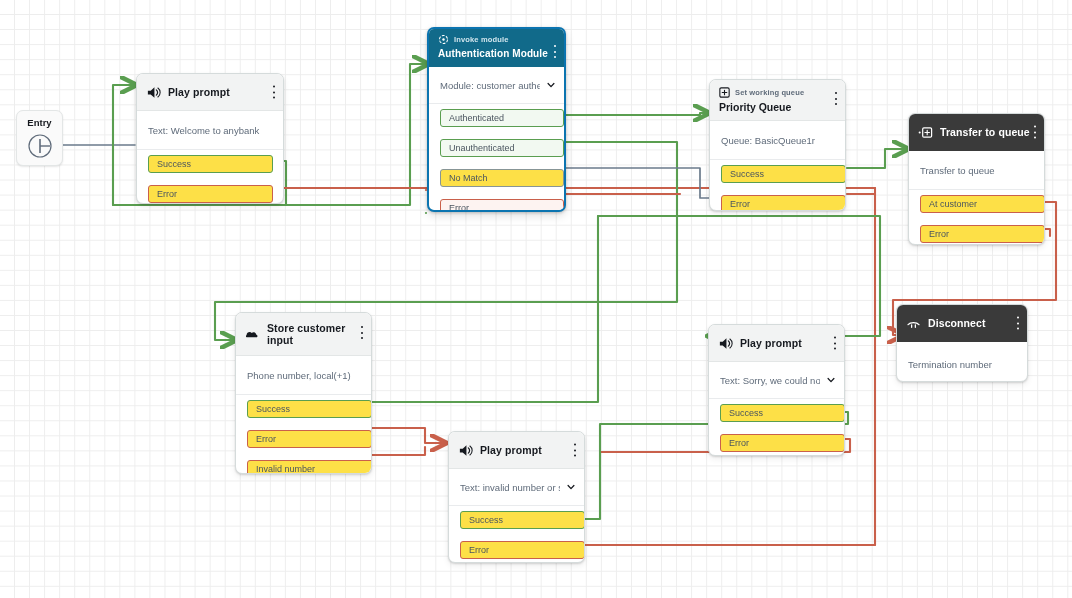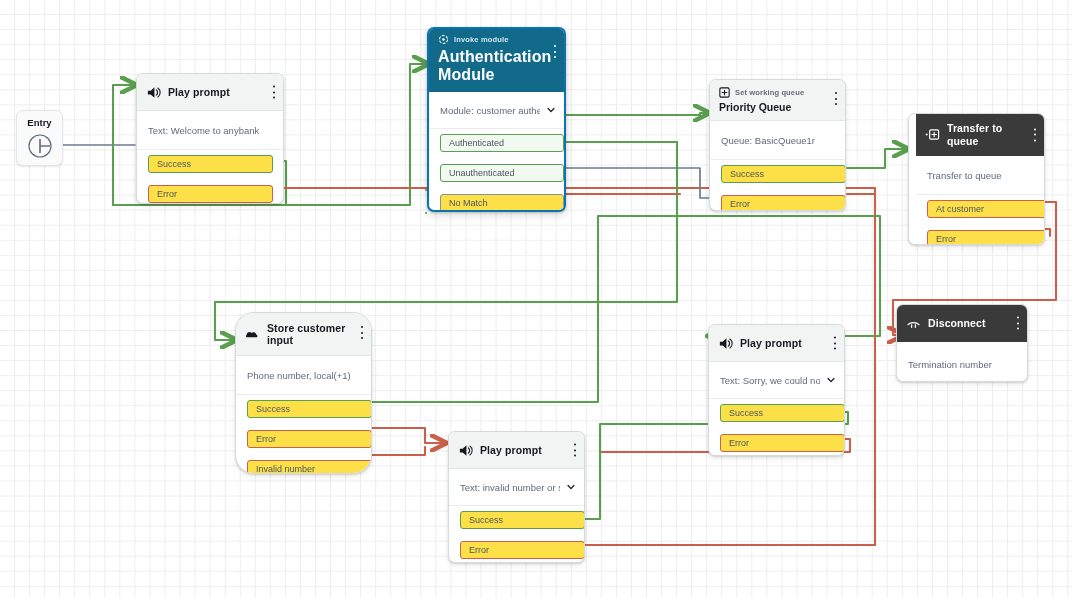--- a/index.html
+++ b/index.html
@@ -51,21 +51,21 @@
   .kebab{position:absolute;right:8px;top:50%;transform:translateY(-50%);
     width:3px;height:13px;display:flex;flex-direction:column;justify-content:space-between;align-items:center;}
   .kebab i{display:block;width:2px;height:2px;border-radius:50%;background:#16191f;}
   .hdr.dark .kebab i{background:#ffffff;}
   .hdr.teal .kebab i{background:#ffffff;}
   .kebab.top{top:16px;transform:none;}
 
   .teal-sub{display:flex;align-items:center;}
   .teal-sub .ic{width:11px;height:11px;flex:0 0 11px;margin-right:5px;}
   .teal-sub .sub{font-size:7.5px;font-weight:bold;color:#d2e6ee;letter-spacing:.15px;}
-  .teal-name{font-size:16px;font-weight:bold;color:#ffffff;margin-top:3px;letter-spacing:.1px;}
+  .teal-name{font-size:10px;font-weight:bold;color:#ffffff;margin-top:3px;letter-spacing:.1px;}
 
   .body{
     padding:11px 10px 11px 11px;
     font-size:9.5px;color:#5f6b7a;line-height:13px;
     display:flex;align-items:center;justify-content:space-between;
     border-bottom:1px solid #e9ebed;
     min-height:16px;
   }
   .body.noborder{border-bottom:none;}
   .body .txt{flex:1 1 auto;white-space:nowrap;overflow:hidden;}
@@ -262,21 +262,21 @@
     <div class="ports">
       <div class="port" style="width:125px;">
         <span>Success</span>
       </div>
       <div class="port err" style="width:125px;">
         <span>Error</span>
       </div>
     </div>
   </div>
 
-  <div class="node" style="left:908px;top:113px;width:137px;height:132px;padding-left:7px;">
+  <div class="node" style="left:908px;top:113px;width:137px;height:132px;">
     <div class="hdr dark">
       <svg class="ic" viewBox="0 0 16 16">
         <rect x="5" y="3" width="9.5" height="10" rx="1.3" fill="none" stroke="#ffffff" stroke-width="1.3"></rect>
         <path d="M9.8,5.6 L9.8,10.4 M7.4,8 L12.2,8" stroke="#ffffff" stroke-width="1.2" stroke-linecap="round"></path>
         <circle cx="1.8" cy="8" r="1.1" fill="#ffffff"></circle>
       </svg>
       <span class="ttl">Transfer to queue</span>
       <span class="kebab">
           <i></i>
           <i></i>
@@ -289,21 +289,21 @@
     <div class="ports">
       <div class="port err" style="width:125px;">
         <span>At customer</span>
       </div>
       <div class="port err" style="width:125px;">
         <span>Error</span>
       </div>
     </div>
   </div>
 
-  <div class="node" style="left:235px;top:312px;width:137px;height:162px;border-radius:19px;">
+  <div class="node" style="left:235px;top:312px;width:137px;height:162px;">
     <div class="hdr" style="align-items:flex-start;padding:9px 9px 9px 9px;">
       <svg class="ic" viewBox="0 0 16 16" style="margin-top:5px;">
         <path d="M2.2,11 C0.9,11 0.6,9.3 1.7,8.6 C1.6,5.6 5.4,4.3 7.2,6.3 C8.6,4.9 11.6,5.6 11.8,8 C13.4,8.1 13.9,10.9 12.2,11 Z" fill="#16191f"></path>
       </svg>
       <span class="ttl" style="line-height:12px;">Store customer input</span>
       <span class="kebab top" style="top:13px;">
           <i></i>
           <i></i>
           <i></i>
         </span>

